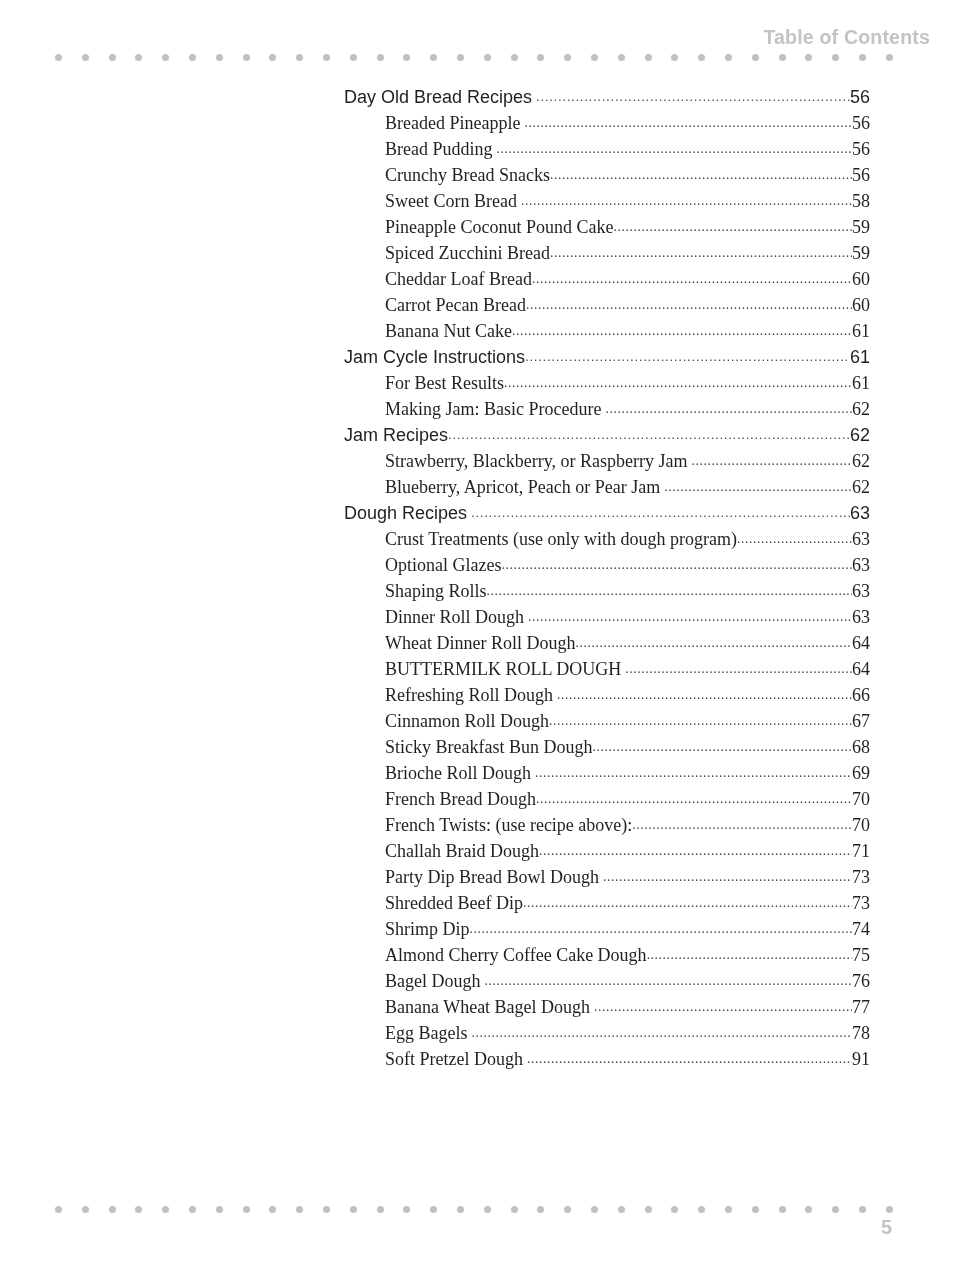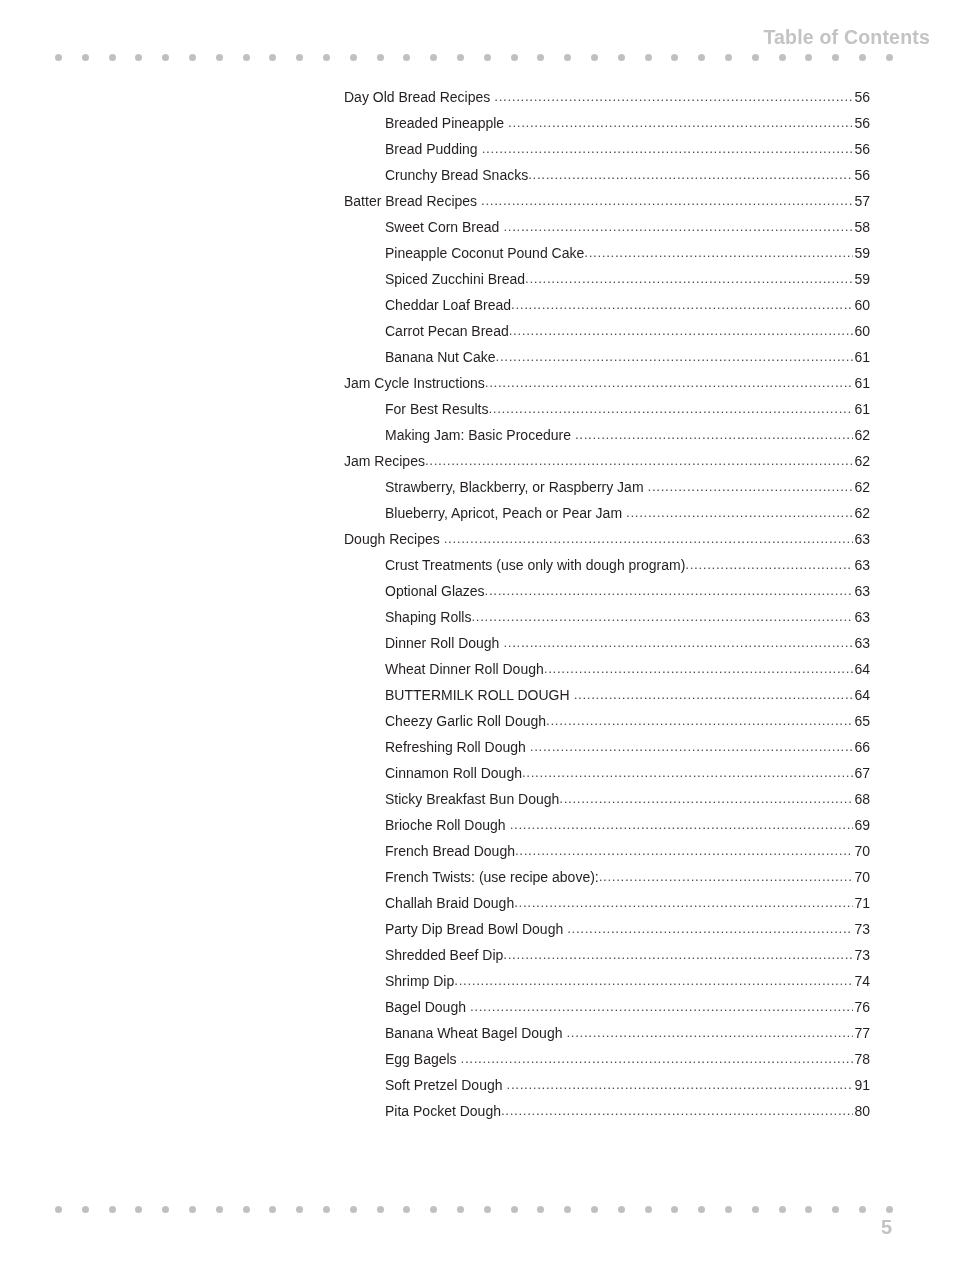--- a/index.html
+++ b/index.html
@@ -65,27 +65,28 @@
     position: absolute;
     top: 84px;
     left: 344px;
     width: 526px;
   }
   .toc-entry {
     display: flex;
     align-items: flex-start;
     height: 26px;
     line-height: 26px;
-    font-size: 14px;
+    font-size: 18px;
     color: #231f20;
     white-space: nowrap;
     overflow: hidden;
   }
   .toc-entry.level-2 {
     padding-left: 41px;
+    font-family: Liberation Serif, serif;
   }
   .toc-label {
     flex: 0 0 auto;
     max-width: 460px;
     overflow: hidden;
     text-overflow: clip;
   }
   .toc-leader {
     flex: 1 1 auto;
     min-width: 4px;
@@ -182,25 +183,20 @@
       <div class="toc-entry level-2">
         <span class="toc-label spaced">Bread Pudding</span>
         <span class="toc-leader"></span>
         <span class="toc-page">56</span>
       </div>
       <div class="toc-entry level-2">
         <span class="toc-label">Crunchy Bread Snacks</span>
         <span class="toc-leader"></span>
         <span class="toc-page">56</span>
       </div>
-      <div class="toc-entry level-1">
-        <span class="toc-label spaced">Batter Bread Recipes</span>
-        <span class="toc-leader"></span>
-        <span class="toc-page">57</span>
-      </div>
       <div class="toc-entry level-2">
         <span class="toc-label spaced">Sweet Corn Bread</span>
         <span class="toc-leader"></span>
         <span class="toc-page">58</span>
       </div>
       <div class="toc-entry level-2">
         <span class="toc-label">Pineapple Coconut Pound Cake</span>
         <span class="toc-leader"></span>
         <span class="toc-page">59</span>
       </div>
@@ -283,25 +279,20 @@
         <span class="toc-label">Wheat Dinner Roll Dough</span>
         <span class="toc-leader"></span>
         <span class="toc-page">64</span>
       </div>
       <div class="toc-entry level-2">
         <span class="toc-label spaced">BUTTERMILK ROLL DOUGH</span>
         <span class="toc-leader"></span>
         <span class="toc-page">64</span>
       </div>
       <div class="toc-entry level-2">
-        <span class="toc-label">Cheezy Garlic Roll Dough</span>
-        <span class="toc-leader"></span>
-        <span class="toc-page">65</span>
-      </div>
-      <div class="toc-entry level-2">
         <span class="toc-label spaced">Refreshing Roll Dough</span>
         <span class="toc-leader"></span>
         <span class="toc-page">66</span>
       </div>
       <div class="toc-entry level-2">
         <span class="toc-label">Cinnamon Roll Dough</span>
         <span class="toc-leader"></span>
         <span class="toc-page">67</span>
       </div>
       <div class="toc-entry level-2">
@@ -338,44 +329,44 @@
         <span class="toc-label">Shredded Beef Dip</span>
         <span class="toc-leader"></span>
         <span class="toc-page">73</span>
       </div>
       <div class="toc-entry level-2">
         <span class="toc-label">Shrimp Dip</span>
         <span class="toc-leader"></span>
         <span class="toc-page">74</span>
       </div>
       <div class="toc-entry level-2">
+        <span class="toc-label">Almond Cherry Coffee Cake Dough</span>
+        <span class="toc-leader"></span>
+        <span class="toc-page">75</span>
+      </div>
+      <div class="toc-entry level-2">
         <span class="toc-label spaced">Bagel Dough</span>
         <span class="toc-leader"></span>
         <span class="toc-page">76</span>
       </div>
       <div class="toc-entry level-2">
         <span class="toc-label spaced">Banana Wheat Bagel Dough</span>
         <span class="toc-leader"></span>
         <span class="toc-page">77</span>
       </div>
       <div class="toc-entry level-2">
         <span class="toc-label spaced">Egg Bagels</span>
         <span class="toc-leader"></span>
         <span class="toc-page">78</span>
       </div>
       <div class="toc-entry level-2">
         <span class="toc-label spaced">Soft Pretzel Dough</span>
         <span class="toc-leader"></span>
         <span class="toc-page">91</span>
       </div>
-      <div class="toc-entry level-2">
-        <span class="toc-label">Pita Pocket Dough</span>
-        <span class="toc-leader"></span>
-        <span class="toc-page">80</span>
-      </div>
     </div>
 
   <div class="dot-rule bottom">
       <span class="dot"></span>
       <span class="dot"></span>
       <span class="dot"></span>
       <span class="dot"></span>
       <span class="dot"></span>
       <span class="dot"></span>
       <span class="dot"></span>

